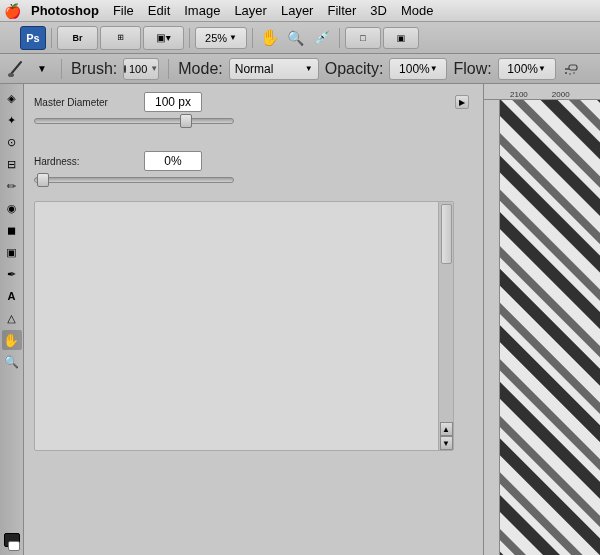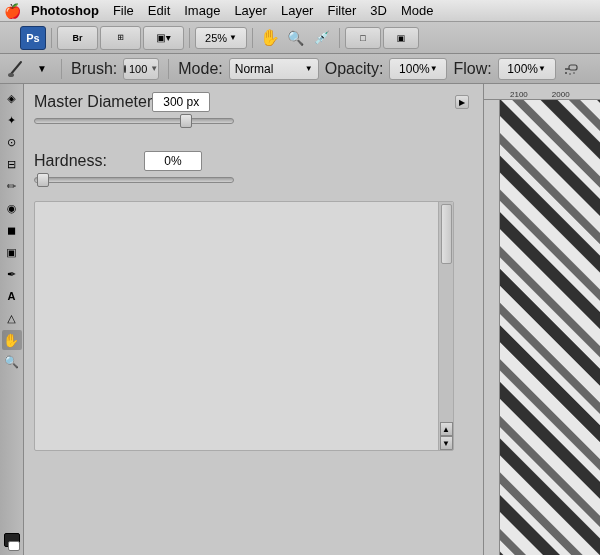--- a/index.html
+++ b/index.html
@@ -247,21 +247,21 @@
     .brush-picker-content {
       padding: 8px 10px;
     }
 
     .param-row {
       display: flex;
       align-items: center;
       margin-bottom: 6px;
     }
     .param-label {
-      font-size: 16px;
+      font-size: 10px;
       color: #222;
       min-width: 110px;
     }
     .param-value-box {
       width: 58px;
       height: 20px;
       background: #fff;
       border: 1px solid #888;
       border-radius: 2px;
       display: flex;
@@ -513,21 +513,21 @@
     <div class="left-tool" style="width:16px;height:14px;background:#222;border:1px solid #000;"></div>
     <div class="left-tool" style="width:12px;height:10px;background:#fff;border:1px solid #777;margin-top:-8px;margin-left:4px;"></div>
   </div>
 
   <div id="brush-picker">
     <div class="brush-picker-content">
 
       <div class="param-row">
         <span class="param-label">Master Diameter</span>
         <div class="param-value-box">
-          <span>300 px</span>
+          <span>100 px</span>
         </div>
         <div class="expand-arrow" style="position:static;margin-left:auto;margin-right:4px;">▶</div>
       </div>
 
       <div class="slider-track">
         <div class="slider-thumb" style="left: 145px;"></div>
       </div>
 
       <div class="param-row" style="margin-top:27px;">
         <span class="param-label">Hardness:</span>

